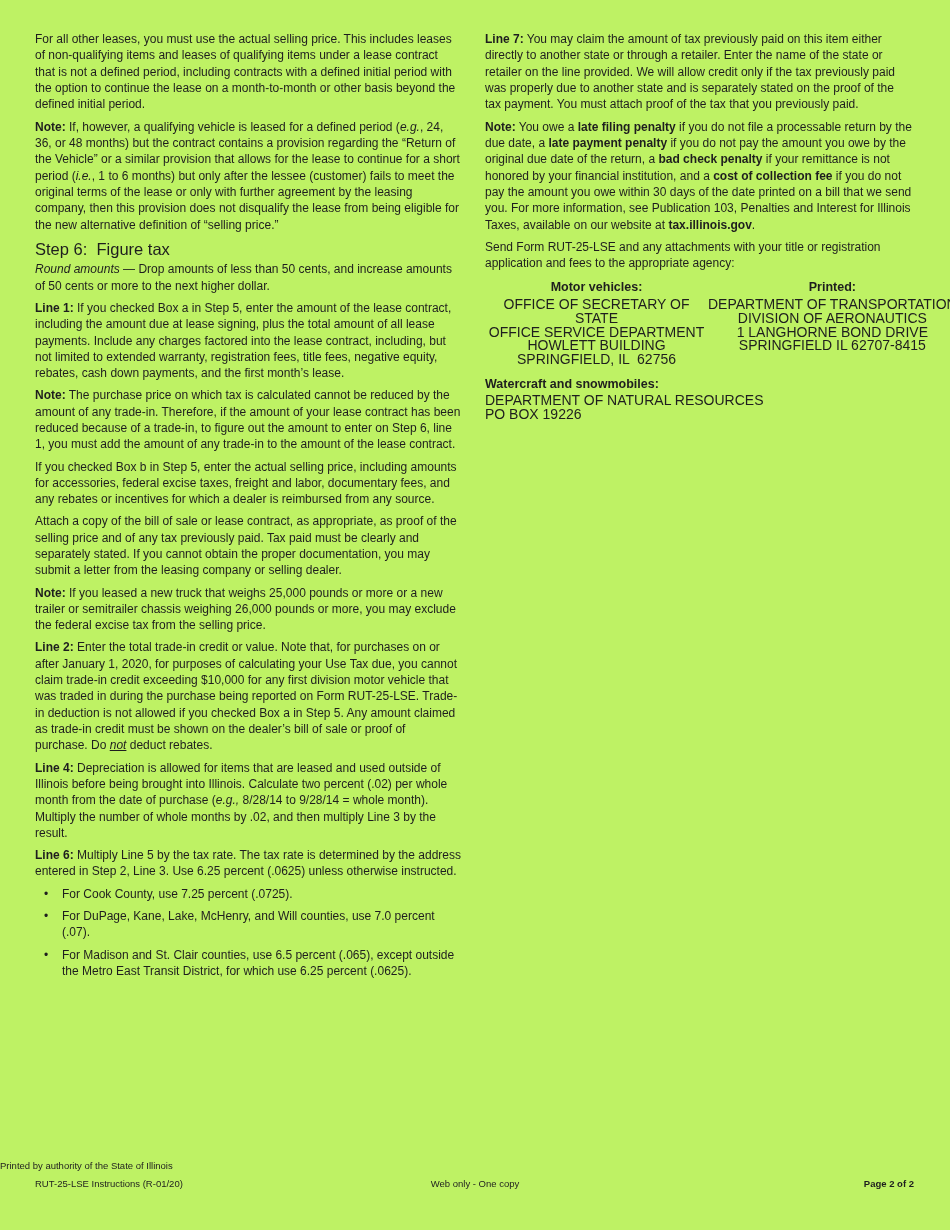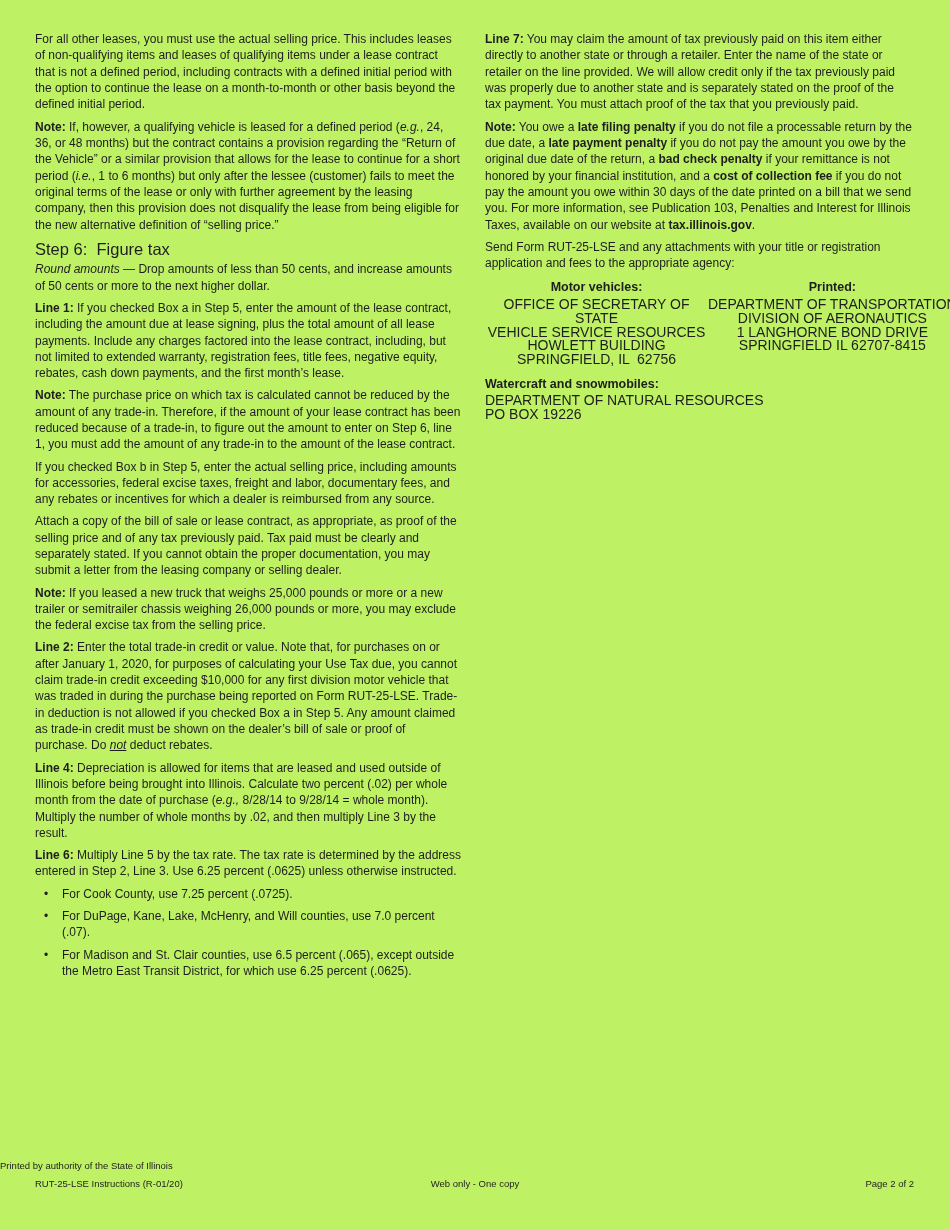--- a/index.html
+++ b/index.html
@@ -71,21 +71,21 @@
   .footer-left {
     position: absolute; left: 35px; top: 1178px;
     font-size: 9.5px; line-height: 12px;
   }
   .footer-center {
     position: absolute; left: 0; right: 0; top: 1178px;
     text-align: center; font-size: 9.5px; line-height: 12px;
   }
   .footer-right {
     position: absolute; right: 36px; top: 1178px;
-    font-size: 9.5px; line-height: 12px; text-align: left;
+    font-size: 9.5px; line-height: 12px; text-align: left; font-weight: bold;
   }
 </style>
 </head>
 <body>
 
 <div class="page">
   <div class="col col-left">
       <p class="para"><span>For all other leases, you must use the actual selling price. This includes leases of non-qualifying items and leases of qualifying items under a lease contract that is not a defined period, including contracts with a defined initial period with the option to continue the lease on a month-to-month or other basis beyond the defined initial period.</span></p>
       <p class="para"><span class="s-b">Note:</span><span> If, however, a qualifying vehicle is leased for a defined period (</span><span class="s-i">e.g.</span><span>, 24, 36, or 48 months) but the contract contains a provision regarding the “Return of the Vehicle” or a similar provision that allows for the lease to continue for a short period (</span><span class="s-i">i.e.</span><span>, 1 to 6 months) but only after the lessee (customer) fails to meet the original terms of the lease or only with further agreement by the leasing company, then this provision does not disqualify the lease from being eligible for the new alternative definition of “selling price.”</span></p>
       <h2 class="step">Step 6:  Figure tax</h2>
@@ -112,21 +112,21 @@
       </div>
     </div>
   <div class="col col-right">
       <p class="para"><span class="s-b">Line 7:</span><span> You may claim the amount of tax previously paid on this item either directly to another state or through a retailer. Enter the name of the state or retailer on the line provided. We will allow credit only if the tax previously paid was properly due to another state and is separately stated on the proof of the tax payment. You must attach proof of the tax that you previously paid.</span></p>
       <p class="para"><span class="s-b">Note:</span><span> You owe a </span><span class="s-b">late filing penalty</span><span> if you do not file a processable return by the due date, a </span><span class="s-b">late payment penalty</span><span> if you do not pay the amount you owe by the original due date of the return, a </span><span class="s-b">bad check penalty</span><span> if your remittance is not honored by your financial institution, and a </span><span class="s-b">cost of collection fee</span><span> if you do not pay the amount you owe within 30 days of the date printed on a bill that we send you. For more information, see Publication 103, Penalties and Interest for Illinois Taxes, available on our website at </span><span class="s-b">tax.illinois.gov</span><span>.</span></p>
       <p class="para"><span>Send Form RUT-25-LSE and any attachments with your title or registration application and fees to the appropriate agency:</span></p>
       <div class="addr-columns">
         <div class="addr-group">
           <div class="addr-title">Motor vehicles:</div>
           <div class="addr-line">OFFICE OF SECRETARY OF STATE</div>
-          <div class="addr-line">VEHICLE SERVICE RESOURCES</div>
+          <div class="addr-line">OFFICE SERVICE DEPARTMENT</div>
           <div class="addr-line">HOWLETT BUILDING</div>
           <div class="addr-line">SPRINGFIELD, IL  62756</div>
         </div>
         <div class="addr-group">
           <div class="addr-title">Printed:</div>
           <div class="addr-line">DEPARTMENT OF TRANSPORTATION</div>
           <div class="addr-line">DIVISION OF AERONAUTICS</div>
           <div class="addr-line">1 LANGHORNE BOND DRIVE</div>
           <div class="addr-line">SPRINGFIELD IL 62707-8415</div>
         </div>

